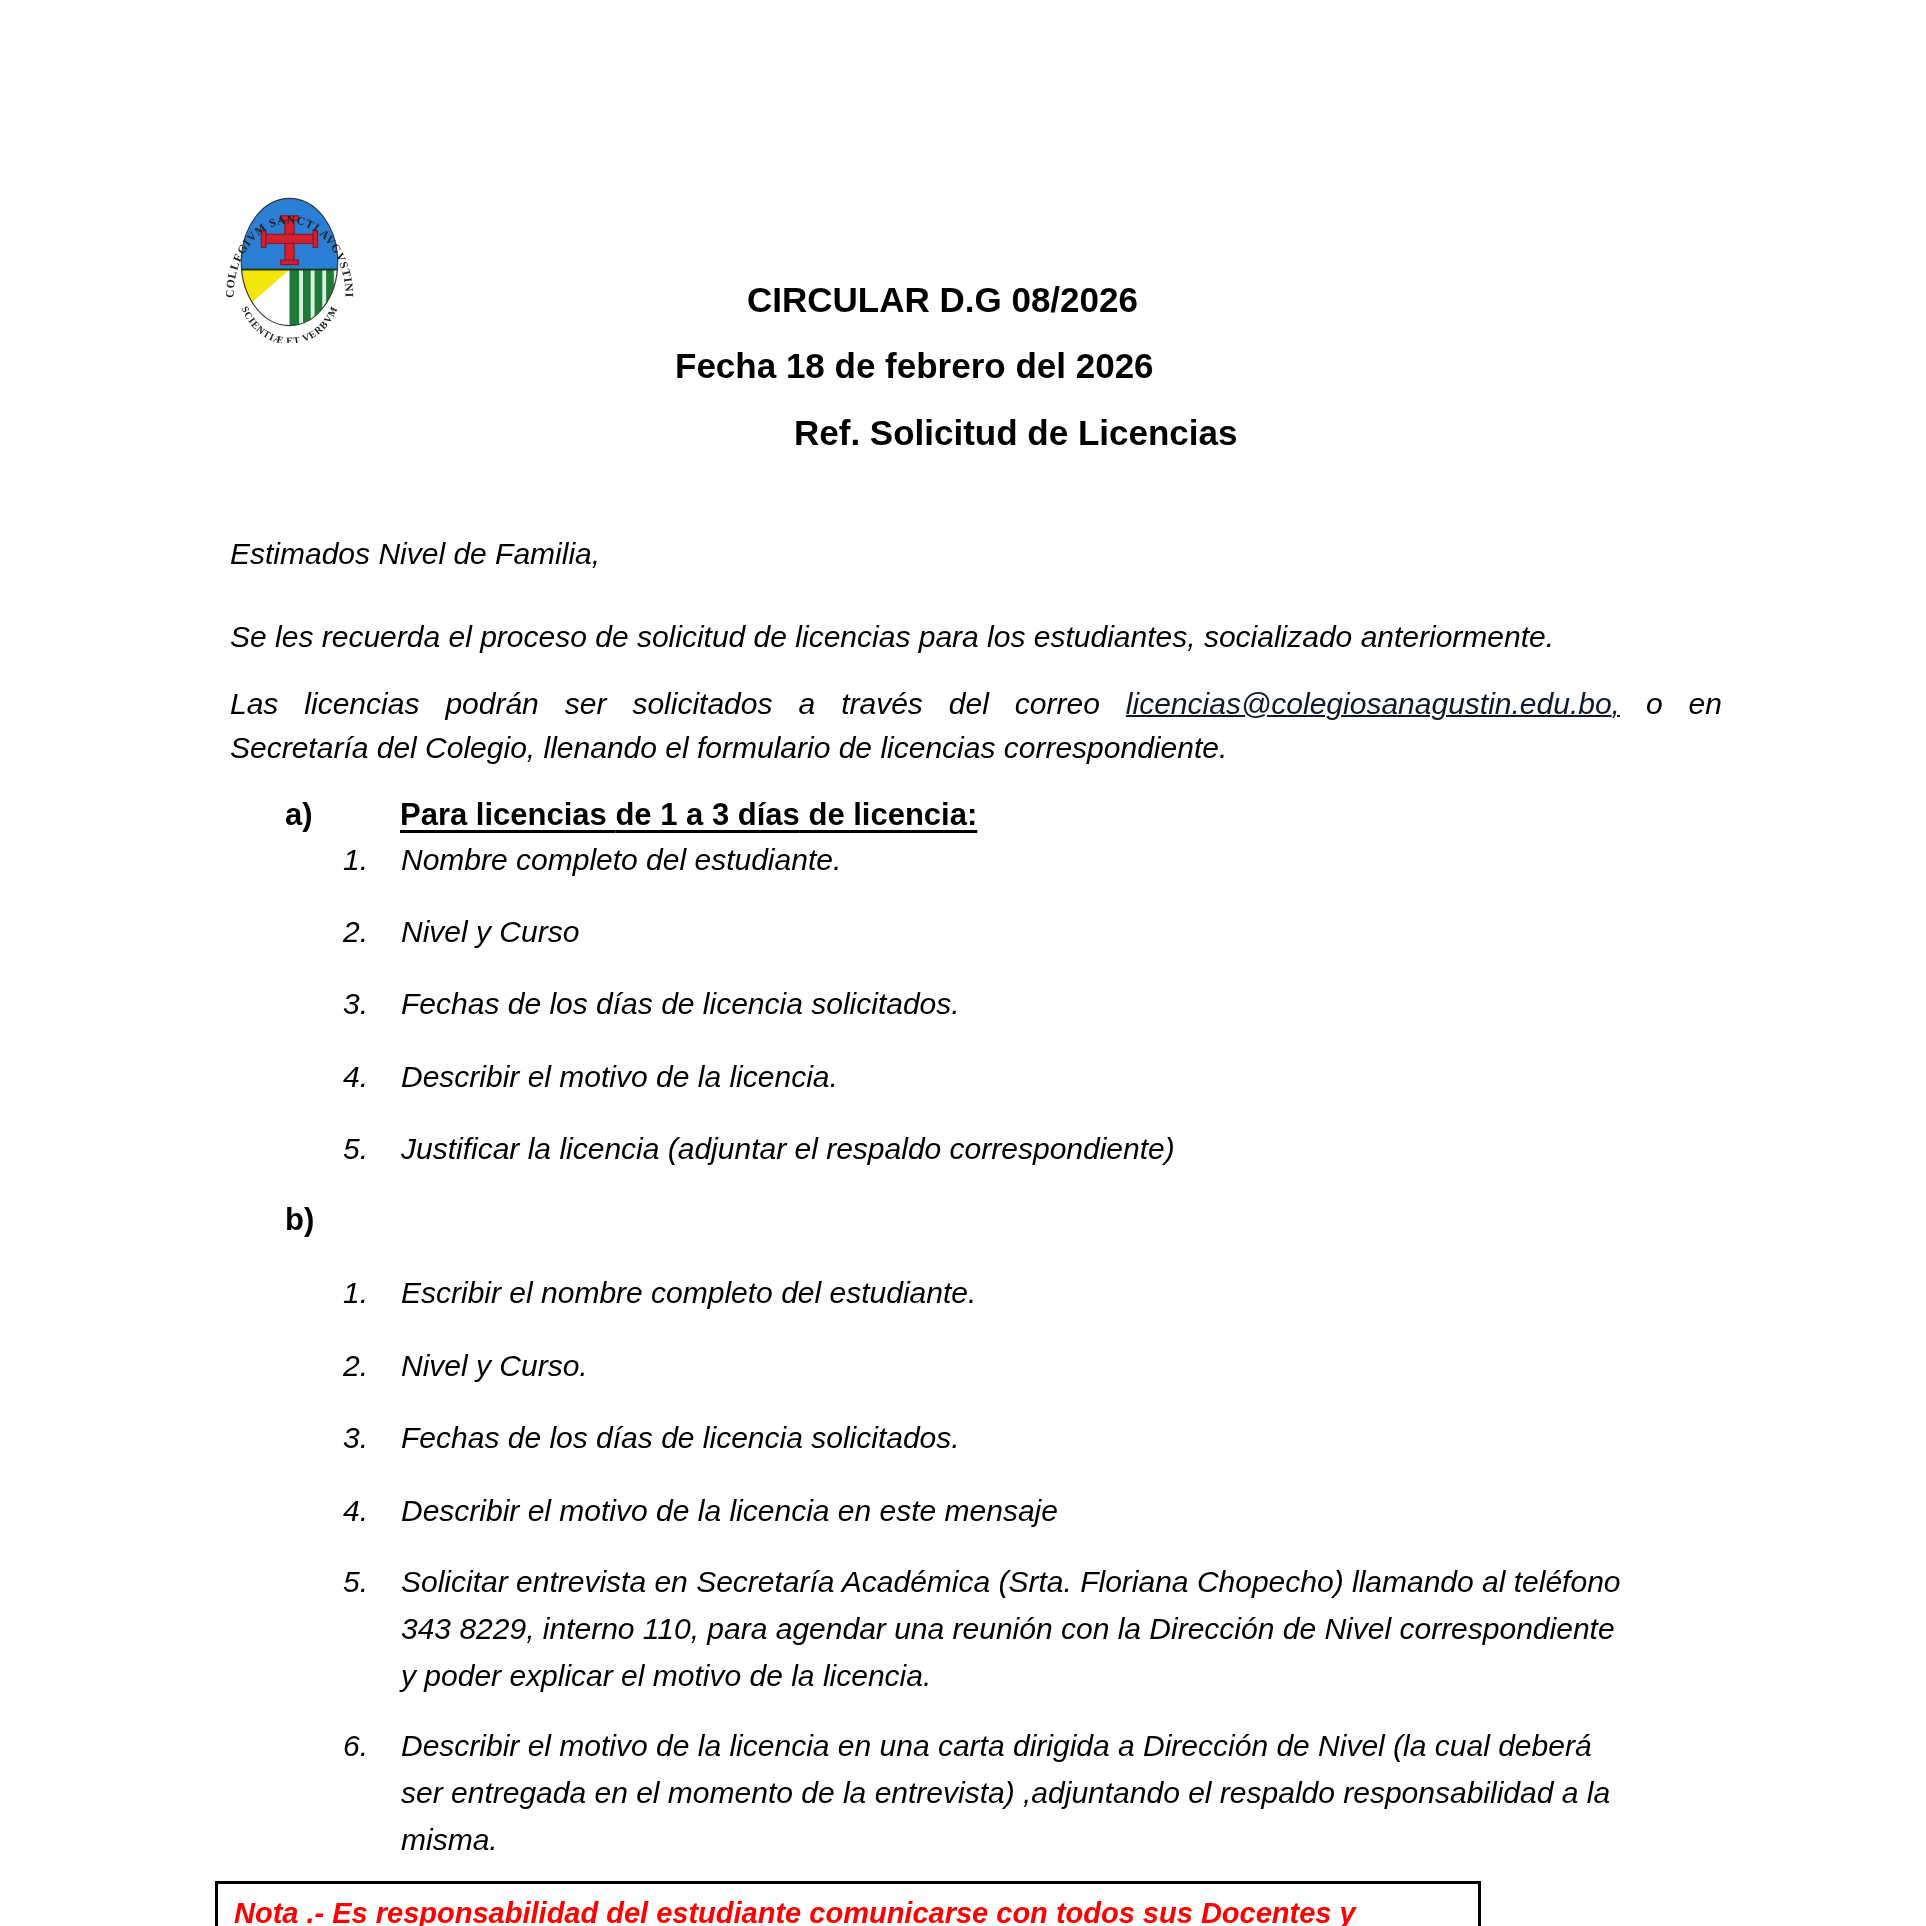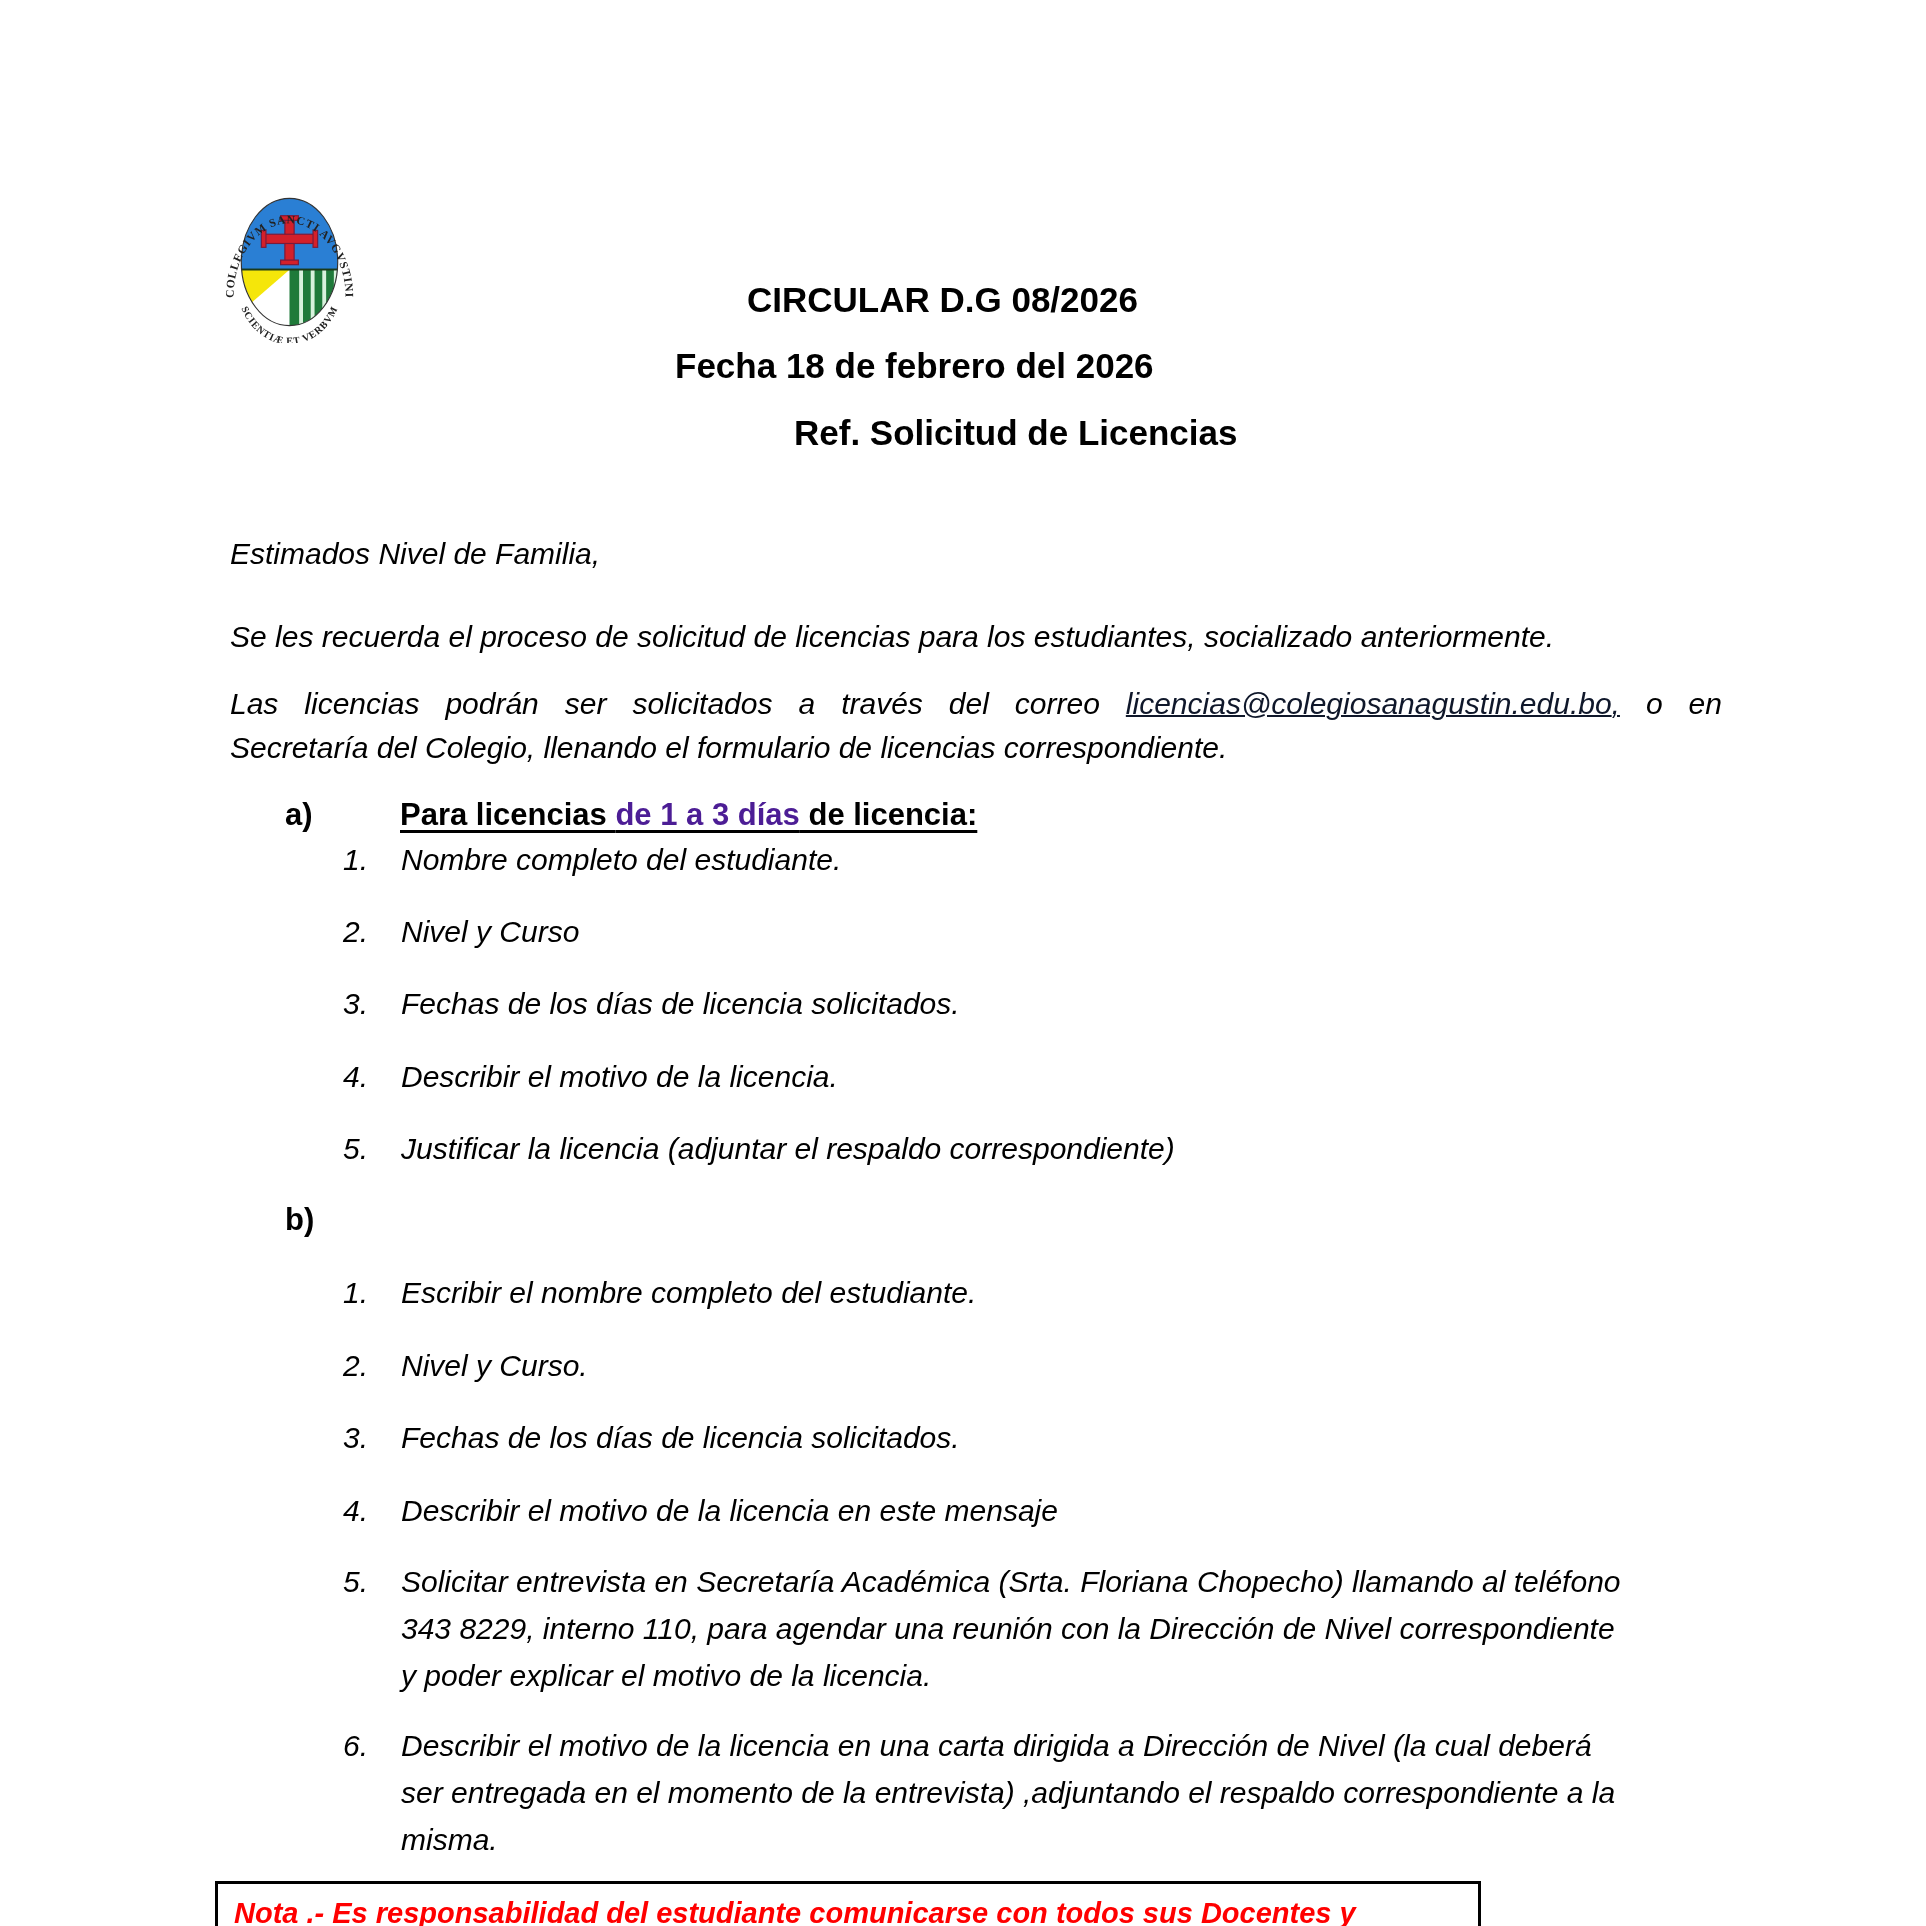--- a/index.html
+++ b/index.html
@@ -11,21 +11,21 @@
   .title { left:747px; top:282px; text-decoration-thickness:3.1px; text-underline-offset:3.9px; }
   .fecha { left:675px; top:348px; }
   .ref { left:794px; top:415px; }
   .body-text { font-family:"Liberation Sans", sans-serif; font-style:italic; font-size:30px;
                line-height:44px; white-space:nowrap; transform-origin:0 0; }
   .p { left:230px; }
   .just { width:1492px; display:flex; justify-content:space-between; }
   .sec { font-style:normal; font-weight:bold; font-size:31px; line-height:42px; white-space:nowrap; font-family:"Liberation Sans", sans-serif; }
   .sec .lbl { position:absolute; left:0; }
   .sec .hd { position:absolute; left:115px; text-decoration:underline; text-decoration-thickness:2.7px; text-underline-offset:4.6px; }
-  .red { color:#4c1d95; }
+  .red { color:#000000; }
   .item { left:343px; }
   .item .num { position:absolute; left:0; }
   .item .txt { position:absolute; left:58px; }
   a.email { color:#0f172a; text-decoration:underline; text-decoration-thickness:1.9px; }
   .note-box { left:215px; top:1881px; width:1260px; height:139px; border:3.1px solid #000; }
   .note { position:absolute; left:16px; top:7px; color:#ff0000; font-weight:bold; font-style:italic;
           font-size:29px; line-height:44px; white-space:nowrap; font-family:"Liberation Sans", sans-serif; }
   .note u { text-decoration-thickness:2.3px; text-underline-offset:3.1px; }
 </style>
 </head>
@@ -143,21 +143,21 @@
 <div class="abs body-text item" style="top:1560px;">
   <span class="num">5.</span>
   <span class="txt" style="top:0;">Solicitar entrevista en Secretaría Académica (Srta. Floriana Chopecho) llamando al teléfono</span>
   <span class="txt" style="top:47px;">343 8229, interno 110, para agendar una reunión con la Dirección de Nivel correspondiente</span>
   <span class="txt" style="top:94px;">y poder explicar el motivo de la licencia.</span>
 </div>
 
 <div class="abs body-text item" style="top:1724px;">
   <span class="num">6.</span>
   <span class="txt" style="top:0;">Describir el motivo de la licencia en una carta dirigida a Dirección de Nivel (la cual deberá</span>
-  <span class="txt" style="top:47px;">ser entregada en el momento de la entrevista) ,adjuntando el respaldo correspondiente a la</span>
+  <span class="txt" style="top:47px;">ser entregada en el momento de la entrevista) ,adjuntando el respaldo responsabilidad a la</span>
   <span class="txt" style="top:94px;">misma.</span>
 </div>
 
 <div class="abs note-box">
   <div class="note">
     <div><span>Nota .- </span><u>Es responsabilidad del estudiante comunicarse con todos sus Docentes y</u></div>
 
   </div>
 </div>
 

